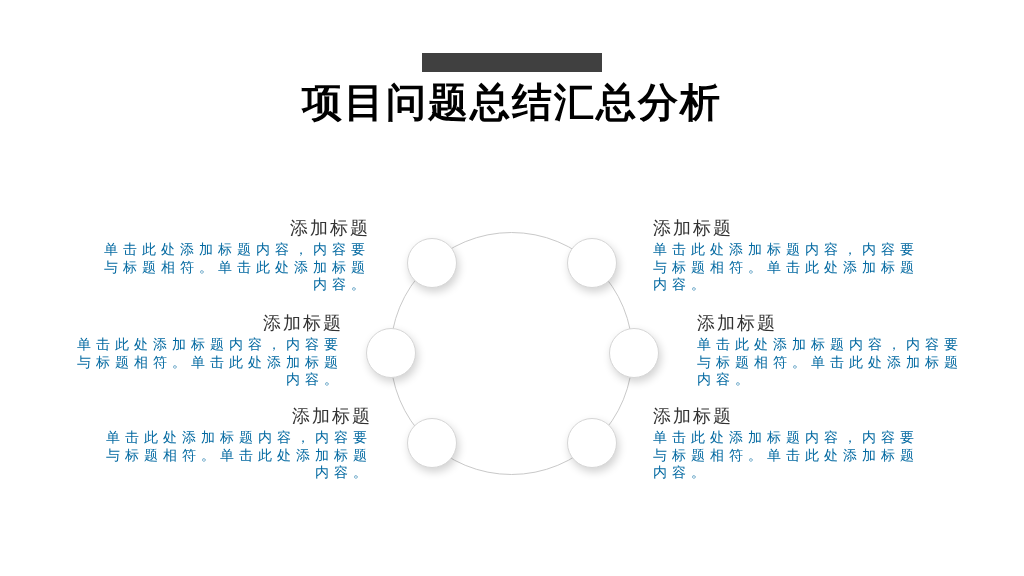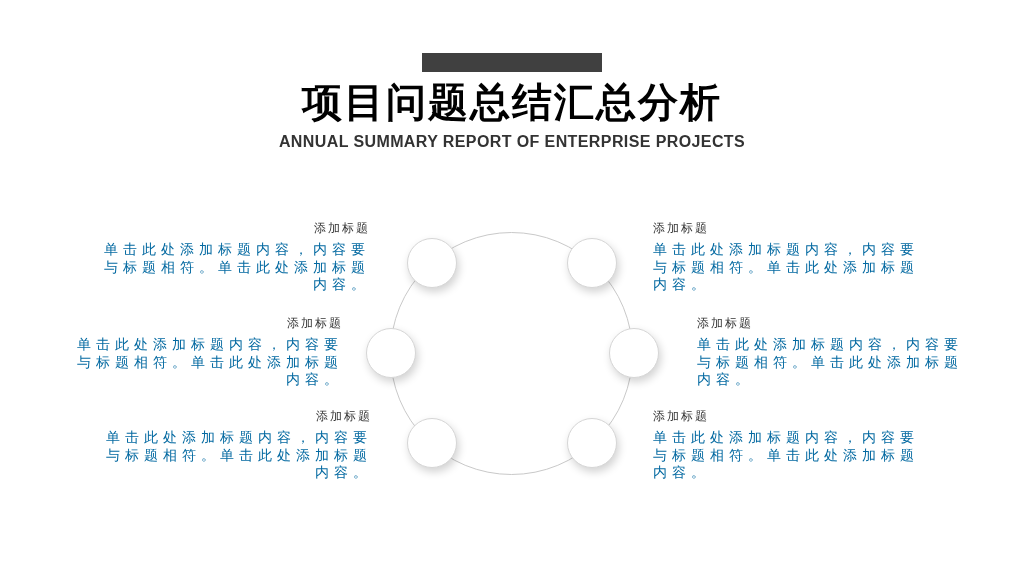--- a/index.html
+++ b/index.html
@@ -47,21 +47,21 @@
   .node-left         { left: 366px; top: 328px; }
   .node-right        { left: 609px; top: 328px; }
   .node-top-left     { left: 407px; top: 238px; }
   .node-top-right    { left: 567px; top: 238px; }
   .node-bottom-left  { left: 407px; top: 418px; }
   .node-bottom-right { left: 567px; top: 418px; }
 
   
   .tblock { position: absolute; }
   .tblock .bh {
-    font-size: 12px; line-height: 26px; color: #333333;
+    font-size: 18px; line-height: 26px; color: #333333;
     letter-spacing: 2px;
   }
   .tblock .bl {
     font-size: 14px; line-height: 17.5px; color: #0369a1;
     letter-spacing: 5px;
   }
   .talign-right { text-align: right; }
   .talign-left  { text-align: left; }
 
   .block-left-top     { top: 215px; right: 654px; width: 280px; }
@@ -71,21 +71,20 @@
   .block-right-mid    { top: 310px; left: 697px; width: 272px; }
   .block-right-bottom { top: 403px; left: 653px; width: 272px; }
 </style>
 </head>
 <body>
 
 <div class="slide">
 
   <div class="accent-bar"></div>
   <div class="title">项目问题总结汇总分析</div>
-  <div class="subtitle">ANNUAL SUMMARY REPORT OF ENTERPRISE PROJECTS</div>
 
   <div class="big-circle"></div>
   <div class="node node-top-left"></div>
   <div class="node node-top-right"></div>
   <div class="node node-left"></div>
   <div class="node node-right"></div>
   <div class="node node-bottom-left"></div>
   <div class="node node-bottom-right"></div>
 
   <div class="tblock talign-right block-left-top">

